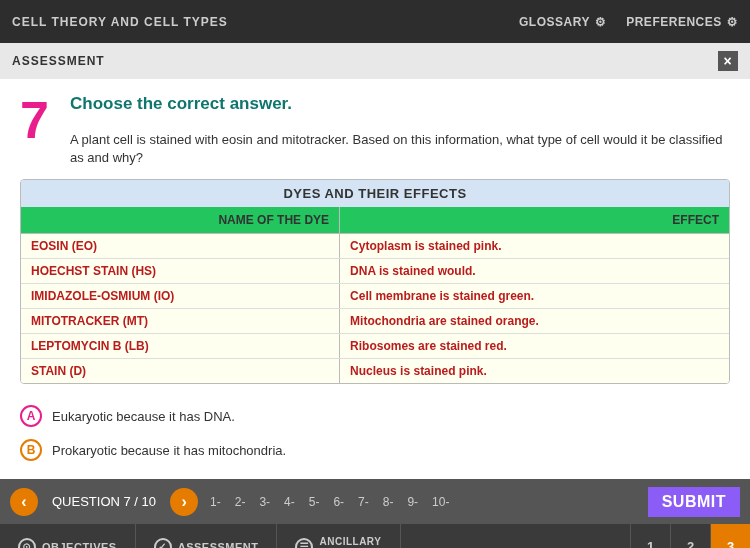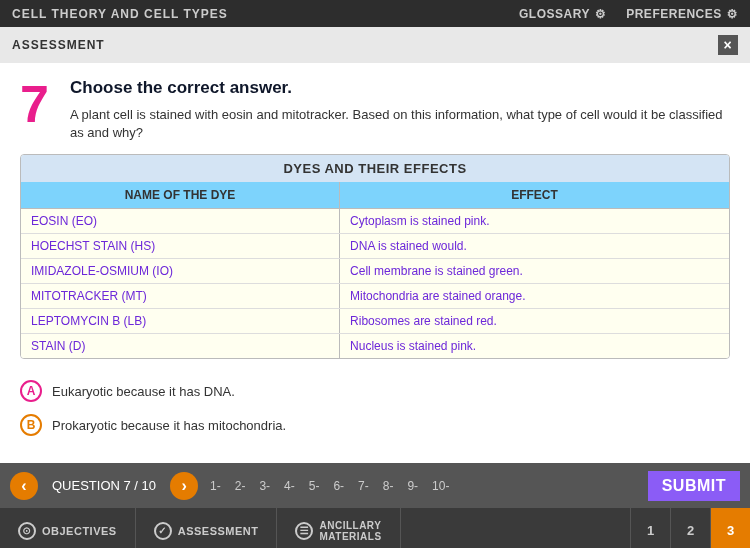--- a/index.html
+++ b/index.html
@@ -2,21 +2,21 @@
 <html><head>
   <meta charset="utf-8">
   <style>
     * { margin: 0; padding: 0; box-sizing: border-box; }
     body { width: 750px; height: 548px; font-family: Arial, sans-serif; overflow: hidden; background: #2d2d2d; }
 
     
     #top-bar {
       background: #2d2d2d;
       color: #ccc;
-      height: 27px;
+      height: 43px;
       display: flex;
       align-items: center;
       padding: 0 12px;
       font-size: 13px;
       font-weight: bold;
       letter-spacing: 0.5px;
     }
     #top-bar .app-title { flex: 1; color: #ccc; font-size: 12px; letter-spacing: 1px; }
     #top-bar .top-actions { display: flex; gap: 20px; }
     #top-bar .top-action-item {
@@ -62,22 +62,22 @@
       color: #e91e8c;
       font-size: 52px;
       font-weight: bold;
       line-height: 1;
       min-width: 35px;
     }
     .question-text-block { flex: 1; }
     .question-instruction {
       font-size: 17px;
       font-weight: bold;
-      color: #0f172a;
-      margin-bottom: 8px;
+      color: #0f766e;
+      margin-bottom: 17px;
     }
     .question-body {
       font-size: 13px;
       color: #333;
       line-height: 1.4;
     }
 
     
     .table-container {
       border: 1px solid #bbb;
@@ -92,34 +92,35 @@
       font-weight: bold;
       color: #333;
       padding: 6px;
       letter-spacing: 0.5px;
     }
     .dye-table {
       width: 100%;
       border-collapse: collapse;
     }
     .dye-table th {
-      background: #7dd3fc;
+      background: #22c55e;
       font-size: 12px;
       font-weight: bold;
       color: #333;
       padding: 6px 10px;
-      text-align: center;
+      text-align: right;
       border-bottom: 1px solid #bbb;
     }
     .dye-table td {
       padding: 5px 10px;
       font-size: 12px;
-      color: #6d28d9;
+      color: #b91c1c;
       background: #fffff0;
       border-bottom: 1px solid #ddd;
+      font-weight: bold;
     }
     .dye-table tr:last-child td { border-bottom: none; }
     .dye-table .col-name { width: 45%; border-right: 1px solid #bbb; }
     .dye-table th.col-name { border-right: 1px solid #bbb; }
 
     
     .answer-options { margin-top: 8px; }
     .answer-option {
       display: flex;
       align-items: center;

